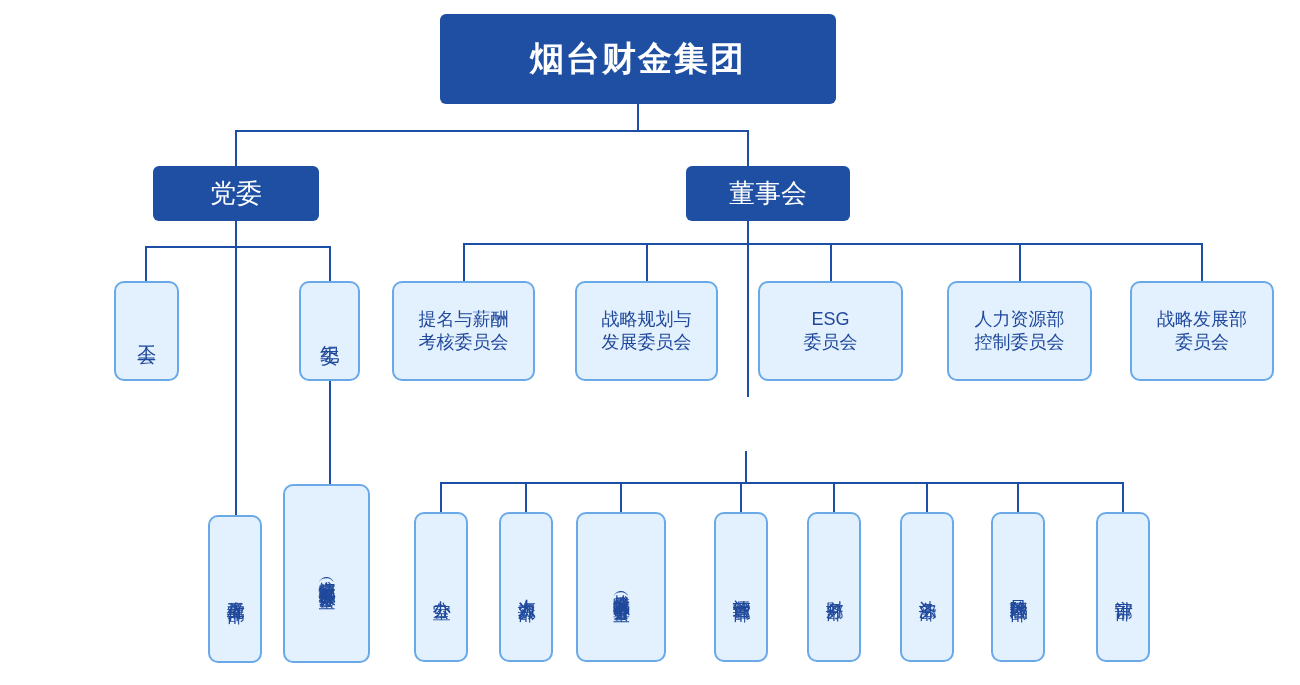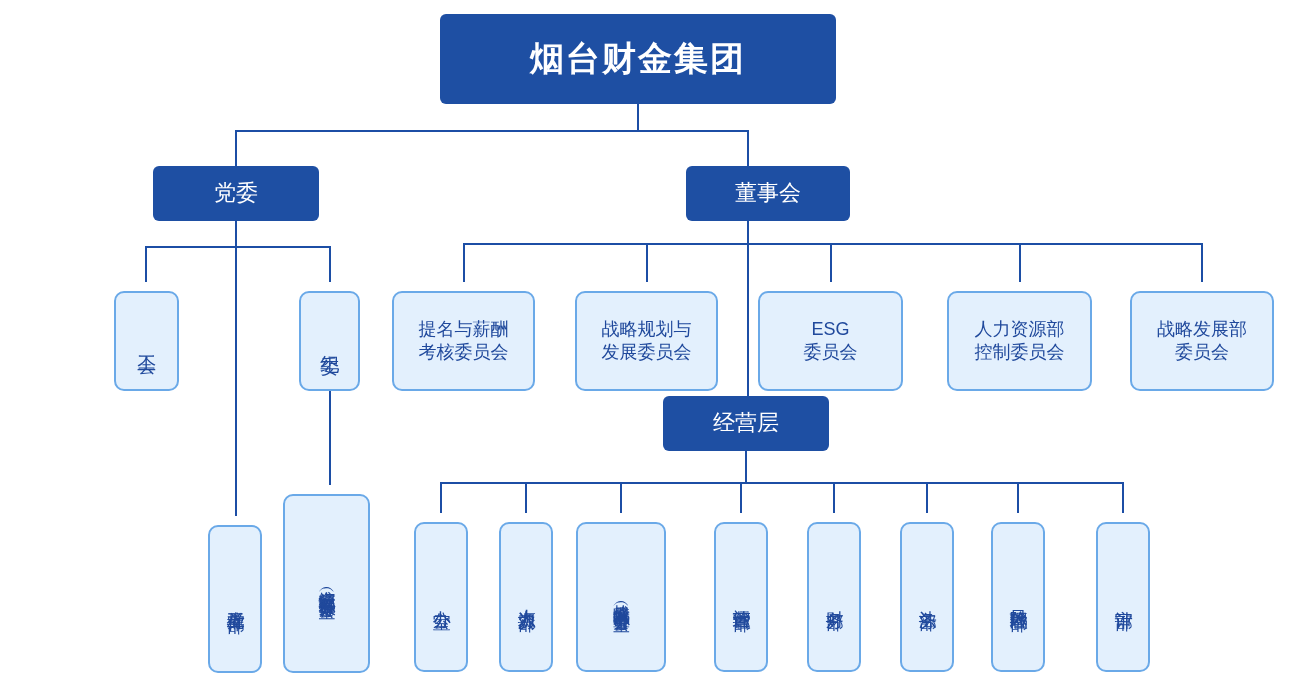--- a/index.html
+++ b/index.html
@@ -11,33 +11,33 @@
   .ln{position:absolute;background:#1c4ea5;}
   .ln.h{height:2px;}
   .ln.v{width:2px;}
 
   
   .node{position:absolute;box-sizing:border-box;display:flex;
         align-items:center;justify-content:center;text-align:center;}
 
   .node.solid{background:#1e4fa3;color:#ffffff;border-radius:6px;}
   .node.light{background:#e3f0fd;color:#20499c;border:2px solid #6aa9e8;
-              border-radius:10px;margin-top:10px;}
+              border-radius:10px;}
 
   .node .lbl{display:block;line-height:1.28;white-space:pre-line;}
 
   
   #n-root{left:440px;top:14px;width:396px;height:90px;}
   #n-root .lbl{font-size:34px;font-weight:bold;letter-spacing:2px;}
 
   
   #n-party{left:153px;top:166px;width:166px;height:55px;}
   #n-board{left:666px;top:166px;width:164px;height:55px;margin-left:20px;}
   #n-mgmt{left:663px;top:396px;width:166px;height:55px;}
-  .lvl2 .lbl{font-size:22px;}
+  .lvl2 .lbl{font-size:26px;}
 
   
   .cmt{height:100px;top:281px;}
   .cmt .lbl{font-size:18px;}
 
   #n-union{left:114px;top:281px;width:65px;height:100px;}
   #n-disc{left:299px;top:281px;width:61px;height:100px;}
   #n-union .lbl,#n-disc .lbl{font-size:19px;}
 
   #n-nom{left:392px;width:143px;}
@@ -110,23 +110,20 @@
   </div>
 
   <div class="node solid lvl2" id="n-party">
     <span class="lbl">党委</span>
   </div>
 
   <div class="node solid lvl2" id="n-board">
     <span class="lbl">董事会</span>
   </div>
 
-  <div class="node solid lvl2" id="n-mgmt">
-    <span class="lbl">经营层</span>
-  </div>
 
   <div class="node light vbox" id="n-union">
     <span class="lbl">工会</span>
   </div>
 
   <div class="node light vbox" id="n-disc">
     <span class="lbl">纪委</span>
   </div>
 
   <div class="node light vbox" id="n-pgwork">

